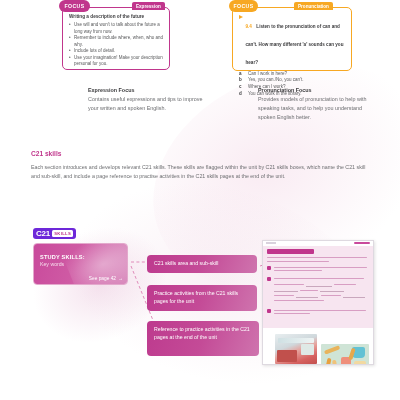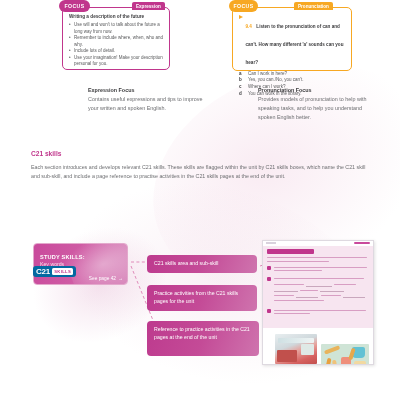--- a/index.html
+++ b/index.html
@@ -80,21 +80,21 @@
       background:radial-gradient(ellipse at 40% 50%, rgba(255,255,255,.38), rgba(255,255,255,0) 62%);
       transform:rotate(-22deg);}
   .c21-label{position:absolute;left:6px;top:10px;z-index:3;color:#fff;}
   .c21-ss{font-size:5.6px;font-weight:bold;letter-spacing:.2px;line-height:1.25;}
   .c21-kw{font-size:5.2px;line-height:1.3;color:#f7dcec;}
   .seepage{position:absolute;right:4px;bottom:3px;z-index:4;display:flex;align-items:center;gap:2px;
            color:#fff;font-size:4.8px;}
   .seepage .arw{font-size:5px;line-height:1;}
 
   .c21-badge{position:absolute;left:33px;top:228px;z-index:7;display:flex;align-items:center;gap:2px;
-             background:#0369a1;border-radius:3px;padding:1.5px 3px;margin-top:38px;}
+             background:#6d28d9;border-radius:3px;padding:1.5px 3px;}
   .c21-badge .big{color:#fff;font-weight:bold;font-size:8px;line-height:1;letter-spacing:-.3px;}
   .c21-badge .sm{color:#c0368c;background:#fff;border-radius:1.5px;font-weight:bold;
                  font-size:4.2px;padding:1px 2.5px;letter-spacing:.3px;}
 
   
   .callout{position:absolute;box-sizing:border-box;border-radius:4px;color:#fff;
            font-size:5.2px;line-height:1.5;padding:5px 7px;
            background:linear-gradient(110deg,#bd3a8e 0%,#c44b97 50%,#cf74ae 100%);}
   .co1{left:147px;top:255px;width:110px;height:18px;display:flex;align-items:center;}
   .co2{left:147px;top:285px;width:110px;height:26px;}

